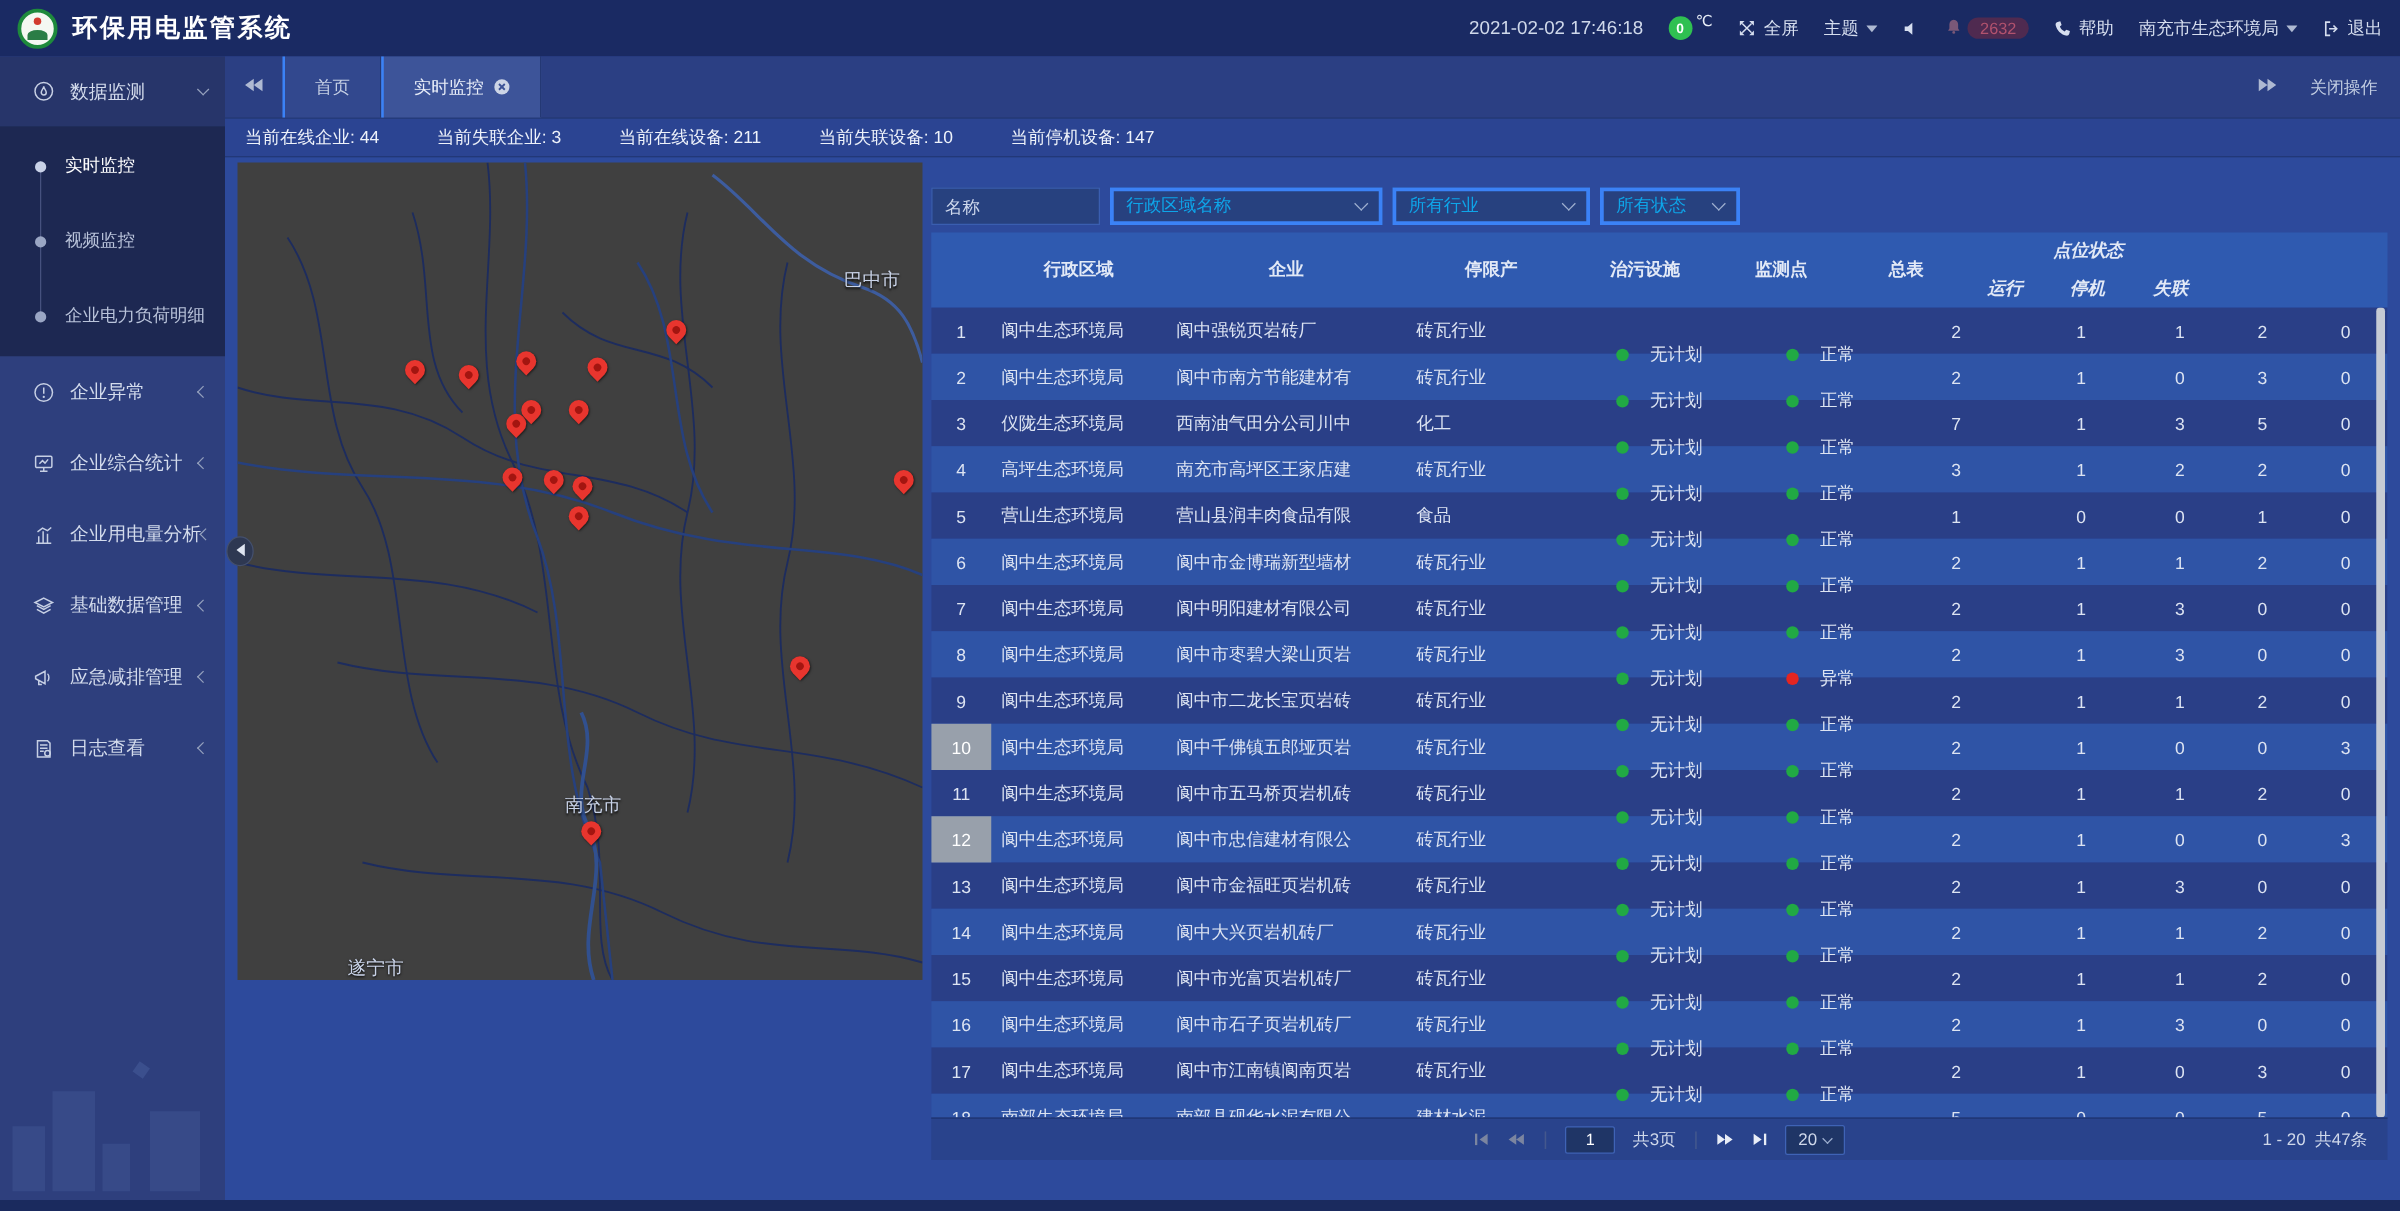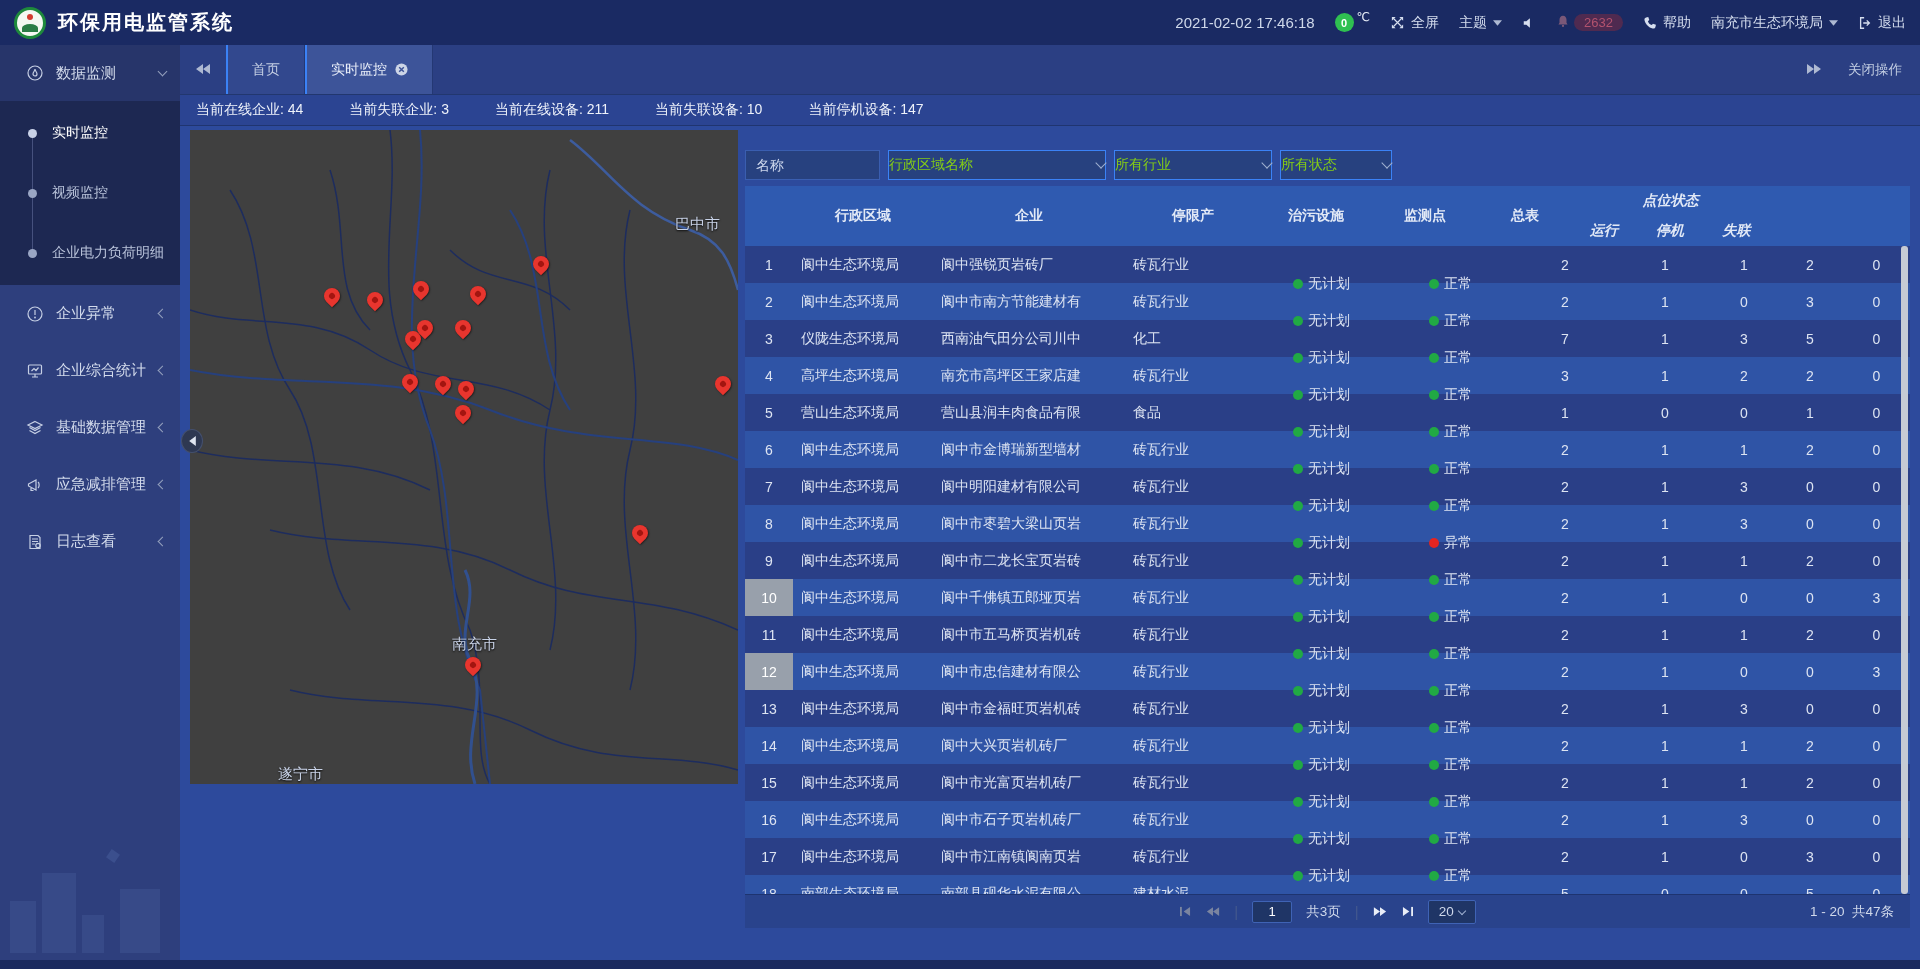--- a/index.html
+++ b/index.html
@@ -77,22 +77,22 @@
   .city-label { position:absolute; color:#c9d3e8; font-size:15px; text-shadow:0 1px 2px #000; white-space:nowrap; }
   .pin { position:absolute; width:16px; height:16px; background:#e8352e; border-radius:50% 50% 50% 0;
     transform:rotate(-45deg); box-shadow:0 1px 2px rgba(0,0,0,0.6); cursor:pointer; }
   .pin::after { content:""; position:absolute; left:5px; top:5px; width:6px; height:6px; border-radius:50%; background:#a31510; }
   .collapse-btn { position:absolute; left:1px; top:303px; width:22px; height:24px; background:#2e3852;
     border:1px solid #44506e; border-radius:50%; display:flex; align-items:center; justify-content:center;
     cursor:pointer; z-index:5; }
 
   
   .filters { position:absolute; left:565px; top:24px; width:1165px; height:30px; display:flex; gap:8px; }
-  .f-box { height:30px; background:#27417f; border:1px solid #3b82f6; color:#84cc16; font-size:14px;
-    display:flex; align-items:center; padding:0 0; justify-content:space-between; cursor:pointer; }
+  .f-box { height:30px; background:#27417f; border:3px solid #3b82f6; color:#0ea5e9; font-size:14px;
+    display:flex; align-items:center; padding:0 10px; justify-content:space-between; cursor:pointer; }
   .f-input { width:135px; background:#27417f; border:1px solid #3a5eb0; color:#cdd7ec; font-size:14px;
     padding:0 10px; height:30px; outline:none; font-family:inherit; }
   .f-input::placeholder { color:#cdd7ec; opacity:1; }
   .f-chev { width:8px; height:8px; border-left:1.6px solid #9fb0d0; border-bottom:1.6px solid #9fb0d0;
     transform:rotate(-45deg); margin-top:-4px; }
 
   
   .thead { position:absolute; left:565px; top:60px; width:1165px; height:60px; background:#2f5ab0;
     display:flex; color:#e2e9f6; font-size:14px; font-weight:bold; }
   .th { display:flex; align-items:center; justify-content:center; height:60px; }
@@ -104,21 +104,21 @@
   .w-limit{width:136px} .w-facility{width:110px} .w-points{width:108px} .w-meters{width:92px}
   .w-run{width:66px} .w-stop{width:66px} .w-lost{width:67px}
 
   .rows { position:absolute; left:565px; top:120px; width:1165px; height:648px; overflow:hidden; }
   .trow { display:flex; height:37px; align-items:center; color:#dde4f2; font-size:14px; cursor:pointer; }
   .trow.odd  { background:#2a3f87; }
   .trow.even { background:#2f54a6; }
   .td { overflow:hidden; white-space:nowrap; height:37px; display:flex; align-items:center; }
   .td.c-center { justify-content:center; }
   .td.c-text { padding-left:8px; }
-  .td.c-status { padding-left:28px; gap:5px;margin-top:39px; }
+  .td.c-status { padding-left:28px; gap:17px;margin-top:39px; }
   .sdot { width:10px; height:10px; border-radius:50%; flex:0 0 auto; }
   .no-cell { justify-content:center; height:37px; }
   .no-cell.sel { background:#98a0ab; color:#ffffff; }
   .vscroll { position:absolute; right:2px; top:0; width:7px; height:648px; background:#c6cbd4; border-radius:3px; cursor:pointer; }
 
   
   .pager { position:absolute; left:565px; top:768px; width:1165px; height:34px; background:#29438c;
     border-top:1px solid #1e3470; display:flex; align-items:center; justify-content:center; gap:14px;
     color:#cfd8ea; font-size:13.5px; }
   .pg-btn { display:flex; align-items:center; cursor:pointer; }
@@ -239,20 +239,28 @@
             </svg></span>
           <span class="side-label">企业异常</span>
           <span class="chev chev-left"></span>
         </div>
         <div class="side-group">
           <span class="side-icon"><svg viewBox="0 0 18 18">
               <rect x="2.5" y="3" width="13" height="9" rx="1"></rect>
               <path d="M9,12 V15 M6,15 H12 M5.5,9 L8,6.5 L10,8.5 L12.5,5.5"></path>
             </svg></span>
           <span class="side-label">企业综合统计</span>
+          <span class="chev chev-left"></span>
+        </div>
+        <div class="side-group">
+          <span class="side-icon"><svg viewBox="0 0 18 18">
+              <path d="M3,15.5 H15 M5,15 V10 M8.5,15 V6 M12,15 V8"></path>
+              <path d="M4,6.5 L8,3.5 L12,5.5 L15,3"></path>
+            </svg></span>
+          <span class="side-label">企业用电量分析</span>
           <span class="chev chev-left"></span>
         </div>
         <div class="side-group">
           <span class="side-icon"><svg viewBox="0 0 18 18">
               <path d="M9,2.5 L16,6 L9,9.5 L2,6 Z M3.5,8.5 L9,11.5 L14.5,8.5 M3.5,11.5 L9,14.5 L14.5,11.5"></path>
             </svg></span>
           <span class="side-label">基础数据管理</span>
           <span class="chev chev-left"></span>
         </div>
         <div class="side-group">

